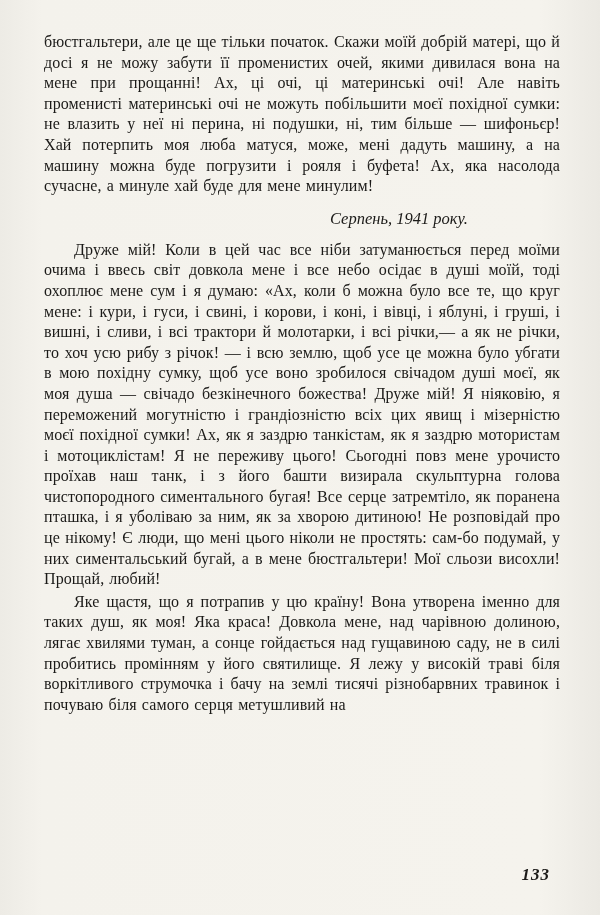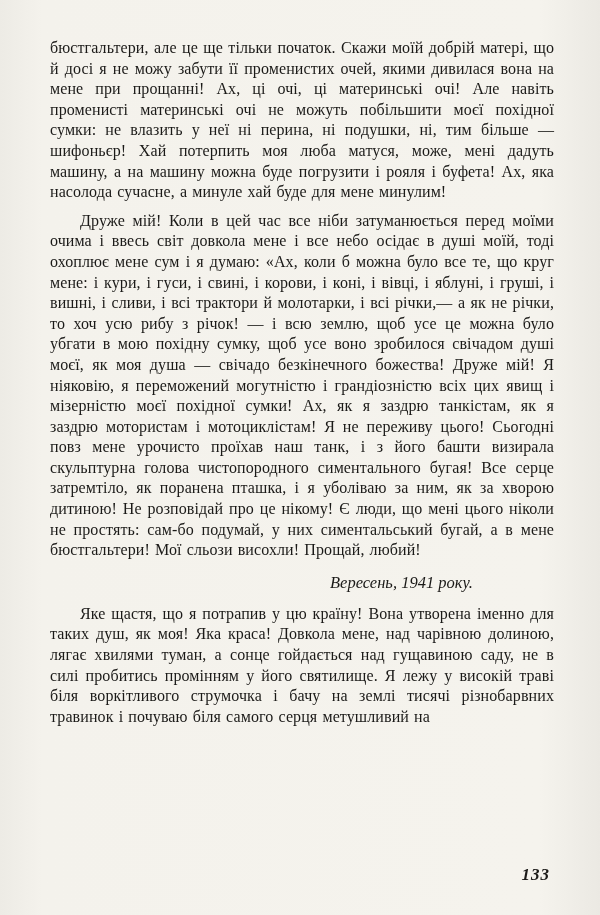--- a/index.html
+++ b/index.html
@@ -12,21 +12,21 @@
     width: 600px;
     height: 915px;
     box-sizing: border-box;
     padding: 30px 38px 0 42px;
     background: linear-gradient(90deg, #edebe5 0%, #f4f2ec 7%, #f5f3ed 90%, #ebe9e3 100%);
     font-family: "Liberation Serif", "DejaVu Serif", serif;
     color: #1b1a18;
     overflow: hidden;
   }
   .para {
-    margin: 8px;
+    margin: 2px;
     font-size: 16px;
     line-height: 20.6px;
     text-align: justify;
     text-indent: 30px;
     letter-spacing: 0.1px;
     word-spacing: 1px;
   }
   .para.continuation {
     text-indent: 0;
   }
@@ -47,22 +47,22 @@
     letter-spacing: 1px;
   }
 </style>
 </head>
 <body>
 
 <div class="scan-page">
 
   <p class="para continuation">бюстгальтери, але це ще тільки початок. Скажи моїй добрій матері, що й досі я не можу забути її променистих очей, якими дивилася вона на мене при прощанні! Ах, ці очі, ці материнські очі! Але навіть променисті материнські очі не можуть побільшити моєї похідної сумки: не влазить у неї ні перина, ні подушки, ні, тим більше — шифоньєр! Хай потерпить моя люба матуся, може, мені дадуть машину, а на машину можна буде погрузити і рояля і буфета! Ах, яка насолода сучасне, а минуле хай буде для мене минулим!</p>
 
+  <p class="date-line">Серпень, 1941 року.</p>
 
   <p class="para">Друже мій! Коли в цей час все ніби затуманюється перед моїми очима і ввесь світ довкола мене і все небо осідає в душі моїй, тоді охоплює мене сум і я думаю: «Ах, коли б можна було все те, що круг мене: і кури, і гуси, і свині, і корови, і коні, і вівці, і яблуні, і груші, і вишні, і сливи, і всі трактори й молотарки, і всі річки,— а як не річки, то хоч усю рибу з річок! — і всю землю, щоб усе це можна було убгати в мою похідну сумку, щоб усе воно зробилося свічадом душі моєї, як моя душа — свічадо безкінечного божества! Друже мій! Я ніяковію, я переможений могутністю і грандіозністю всіх цих явищ і мізерністю моєї похідної сумки! Ах, як я заздрю танкістам, як я заздрю мотористам і мотоциклістам! Я не переживу цього! Сьогодні повз мене урочисто проїхав наш танк, і з його башти визирала скульптурна голова чистопородного симентального бугая! Все серце затремтіло, як поранена пташка, і я уболіваю за ним, як за хворою дитиною! Не розповідай про це нікому! Є люди, що мені цього ніколи не простять: сам-бо подумай, у них симентальський бугай, а в мене бюстгальтери! Мої сльози висохли! Прощай, любий!</p>
 
-  <p class="date-line">Вересень, 1941 року.</p>
 
   <p class="para">Яке щастя, що я потрапив у цю країну! Вона утворена іменно для таких душ, як моя! Яка краса! Довкола мене, над чарівною долиною, лягає хвилями туман, а сонце гойдається над гущавиною саду, не в силі пробитись промінням у його святилище. Я лежу у високій траві біля воркітливого струмочка і бачу на землі тисячі різнобарвних травинок і почуваю біля самого серця метушливий на</p>
 
   <div class="page-number">133</div>
 
 </div>
 
 </body></html>

